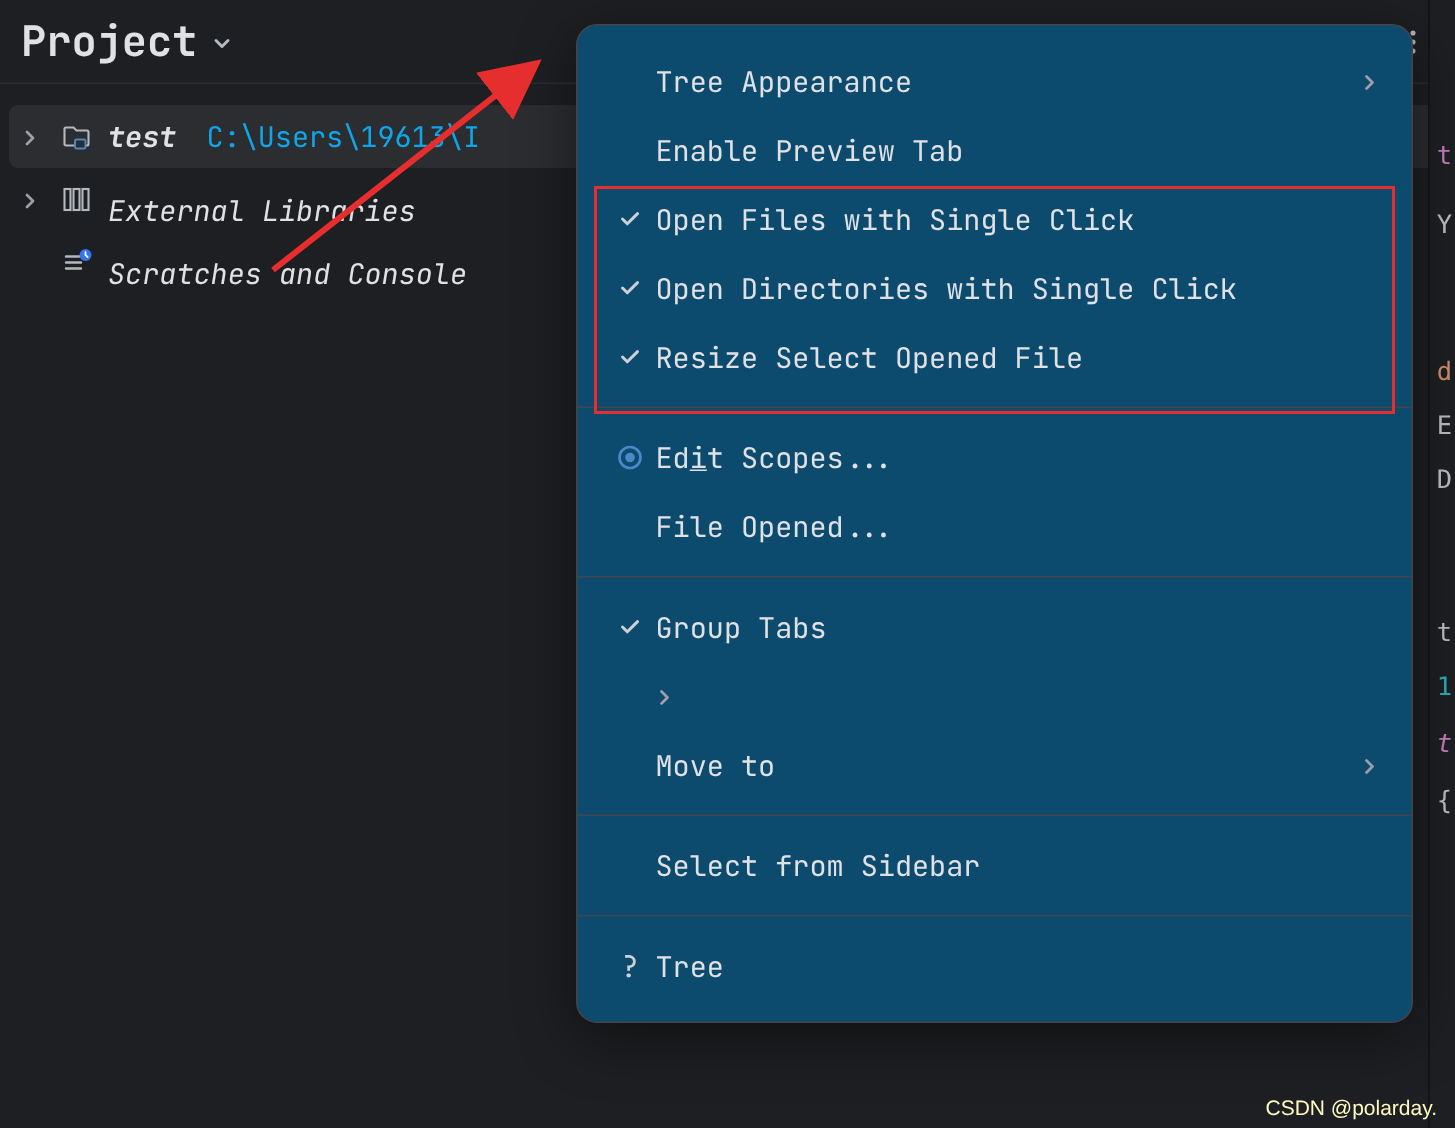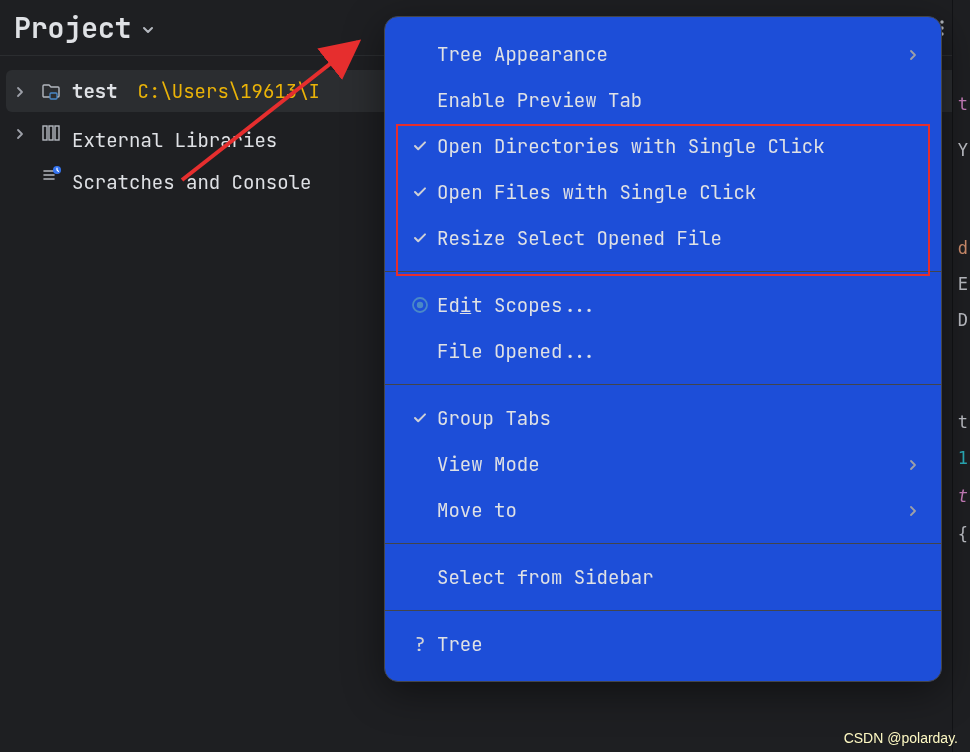--- a/index.html
+++ b/index.html
@@ -59,31 +59,31 @@
       background: #2b2d30;
       border-radius: 6px;
       margin: 0 6px;
       padding-left: 8px;
     }
     .chevron {
       width: 16px;
       color: #9da0a8;
     }
     .node-icon { width: 22px; display: flex; align-items: center; }
-    .node-label { color: #dfe1e5; font-weight: 600; }
+    .node-label { color: #dfe1e5; font-weight: 600; font-style: italic; }
     .node-label.normal { font-weight: 400; margin-top: 14px; }
-    .node-path { color: #eab308; margin-left: 10px; font-weight: 400; }
+    .node-path { color: #0ea5e9; margin-left: 10px; font-weight: 400; }
 
     
     .popup {
       position: absolute;
       left: 384px;
       top: 16px;
       width: 558px;
-      background: #1d4ed8;
+      background: #0c4a6e;
       border: 1px solid #43454a;
       border-radius: 14px;
       padding: 14px 0;
       box-shadow: 0 10px 40px rgba(0,0,0,.45);
       z-index: 50;
     }
     .menu-item {
       height: 46px;
       display: flex;
       align-items: center;
@@ -241,29 +241,29 @@
   <div class="menu-item">
     <span class="mi-icon"></span>
     <span class="mi-label">Enable Preview Tab</span>
   </div>
   <div class="menu-item">
     <span class="mi-icon">
       <svg width="16" height="16" viewBox="0 0 16 16">
           <path d="M3 8l3.2 3.2L13 4.4" stroke="#ced0d6" stroke-width="2" fill="none" stroke-linecap="round" stroke-linejoin="round"></path>
         </svg>
     </span>
-    <span class="mi-label">Open Directories with Single Click</span>
+    <span class="mi-label">Open Files with Single Click</span>
   </div>
   <div class="menu-item">
     <span class="mi-icon">
       <svg width="16" height="16" viewBox="0 0 16 16">
           <path d="M3 8l3.2 3.2L13 4.4" stroke="#ced0d6" stroke-width="2" fill="none" stroke-linecap="round" stroke-linejoin="round"></path>
         </svg>
     </span>
-    <span class="mi-label">Open Files with Single Click</span>
+    <span class="mi-label">Open Directories with Single Click</span>
   </div>
   <div class="menu-item">
     <span class="mi-icon">
       <svg width="16" height="16" viewBox="0 0 16 16">
           <path d="M3 8l3.2 3.2L13 4.4" stroke="#ced0d6" stroke-width="2" fill="none" stroke-linecap="round" stroke-linejoin="round"></path>
         </svg>
     </span>
     <span class="mi-label">Resize Select Opened File</span>
   </div>
 
@@ -288,21 +288,20 @@
   <div class="menu-item">
     <span class="mi-icon">
       <svg width="16" height="16" viewBox="0 0 16 16">
           <path d="M3 8l3.2 3.2L13 4.4" stroke="#ced0d6" stroke-width="2" fill="none" stroke-linecap="round" stroke-linejoin="round"></path>
         </svg>
     </span>
     <span class="mi-label">Group Tabs</span>
   </div>
   <div class="menu-item">
     <span class="mi-icon"></span>
-    <span class="mi-label">View Mode</span>
     <span class="mi-arrow">
       <svg width="12" height="12" viewBox="0 0 12 12">
           <path d="M4 2l4 4-4 4" stroke="#9da0a8" stroke-width="1.8" fill="none" stroke-linecap="round" stroke-linejoin="round"></path>
         </svg>
     </span>
   </div>
   <div class="menu-item">
     <span class="mi-icon"></span>
     <span class="mi-label">Move to</span>
     <span class="mi-arrow">

